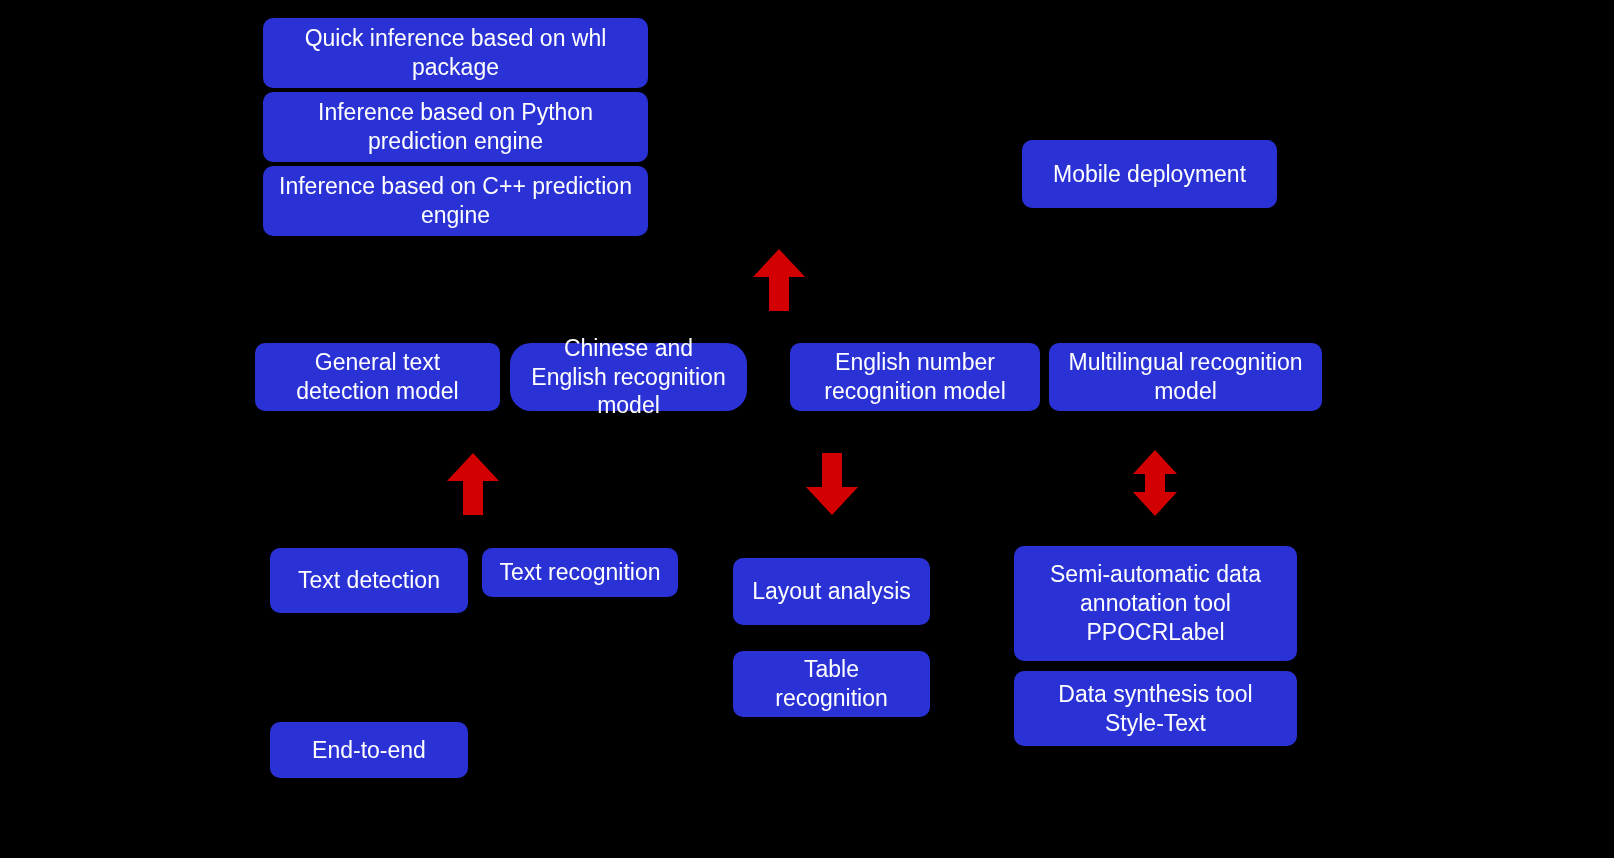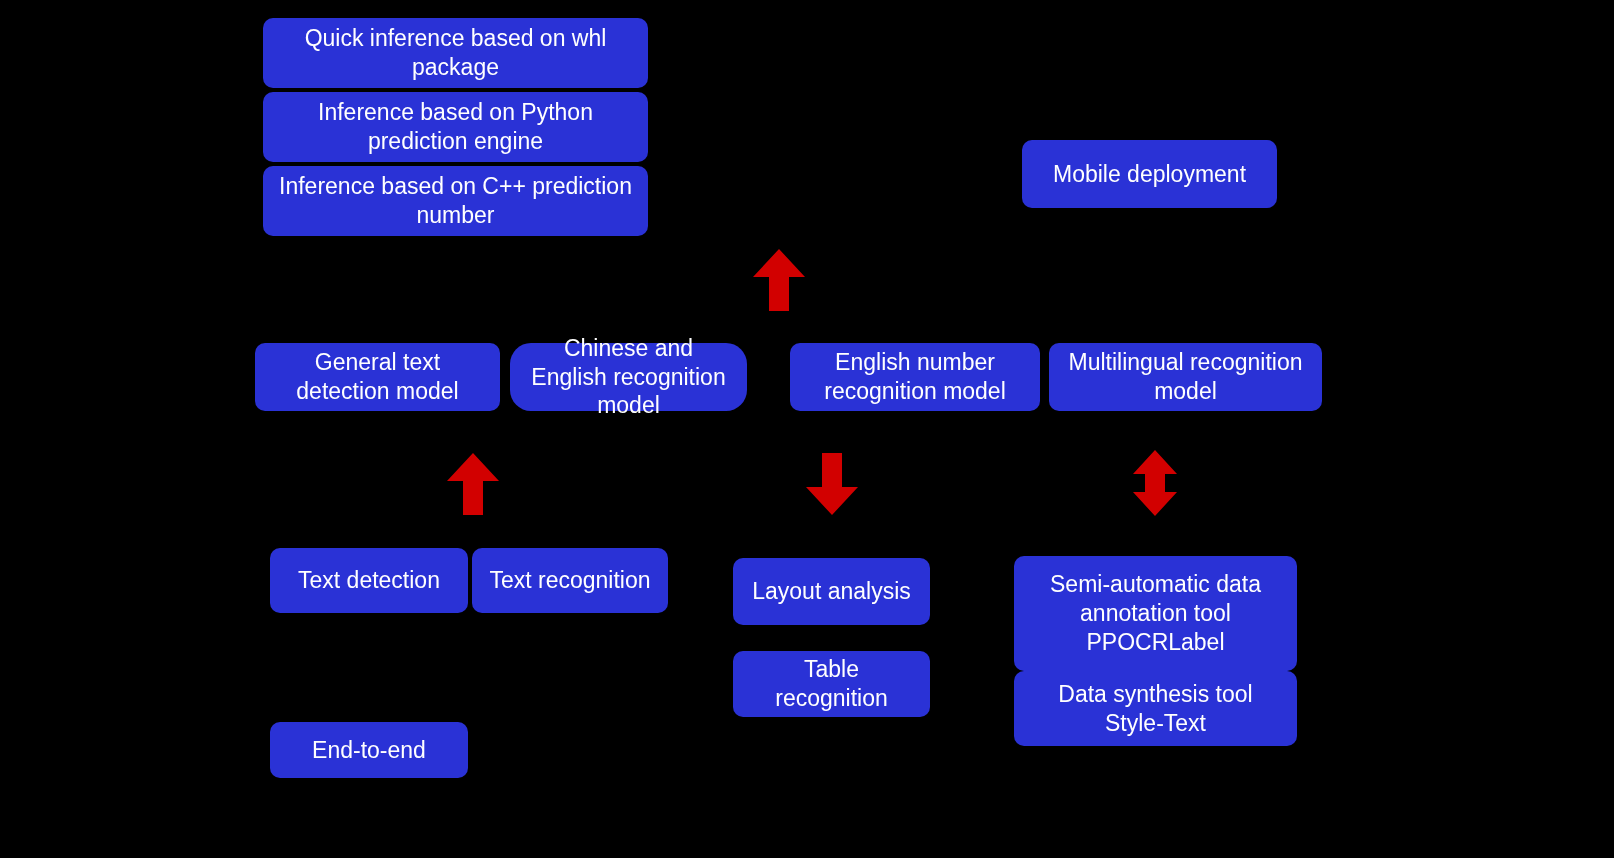--- a/index.html
+++ b/index.html
@@ -36,21 +36,21 @@
 </style>
 </head>
 <body>
 
 <div class="canvas">
 
   <div class="box" style="left:263px; top:18px; width:385px; height:70px;">Quick inference based on whl package</div>
 
   <div class="box" style="left:263px; top:92px; width:385px; height:70px;">Inference based on Python prediction engine</div>
 
-  <div class="box" style="left:263px; top:166px; width:385px; height:70px;">Inference based on C++ prediction number</div>
+  <div class="box" style="left:263px; top:166px; width:385px; height:70px;">Inference based on C++ prediction engine</div>
 
 
   <div class="box" style="left:1022px; top:94px; width:255px; height:68px;margin-top:46px;">Mobile deployment</div>
 
   <div class="arrow" style="left:753px; top:249px;">
     <svg width="52" height="62" viewBox="0 0 52 62">
       <polygon points="26,0 52,28 36,28 36,62 16,62 16,28 0,28" fill="#d20000"></polygon>
     </svg>
   </div>
 
@@ -75,25 +75,25 @@
   </div>
 
   <div class="arrow" style="left:1129px; top:450px;">
     <svg width="52" height="66" viewBox="0 0 52 66">
       <polygon points="26,0 48,24 36,24 36,42 48,42 26,66 4,42 16,42 16,24 4,24" fill="#d20000"></polygon>
     </svg>
   </div>
 
   <div class="box" style="left:270px; top:548px; width:198px; height:65px;">Text detection</div>
 
-  <div class="box" style="left:472px; top:548px; width:196px; height:65px;">Text recognition</div>
+  <div class="box" style="left:482px; top:548px; width:196px; height:49px;">Text recognition</div>
 
   <div class="box" style="left:270px; top:722px; width:198px; height:56px;">End-to-end</div>
 
   <div class="box" style="left:733px; top:651px; width:197px; height:66px;">Table recognition</div>
 
   <div class="box" style="left:733px; top:558px; width:197px; height:67px;">Layout analysis</div>
 
-  <div class="box" style="left:1014px; top:546px; width:283px; height:115px;margin-top:10px;">Semi-automatic data annotation tool PPOCRLabel</div>
+  <div class="box" style="left:1014px; top:546px; width:283px; height:115px;">Semi-automatic data annotation tool PPOCRLabel</div>
 
   <div class="box" style="left:1014px; top:671px; width:283px; height:75px;">Data synthesis tool Style-Text</div>
 
 </div>
 
 </body></html>

